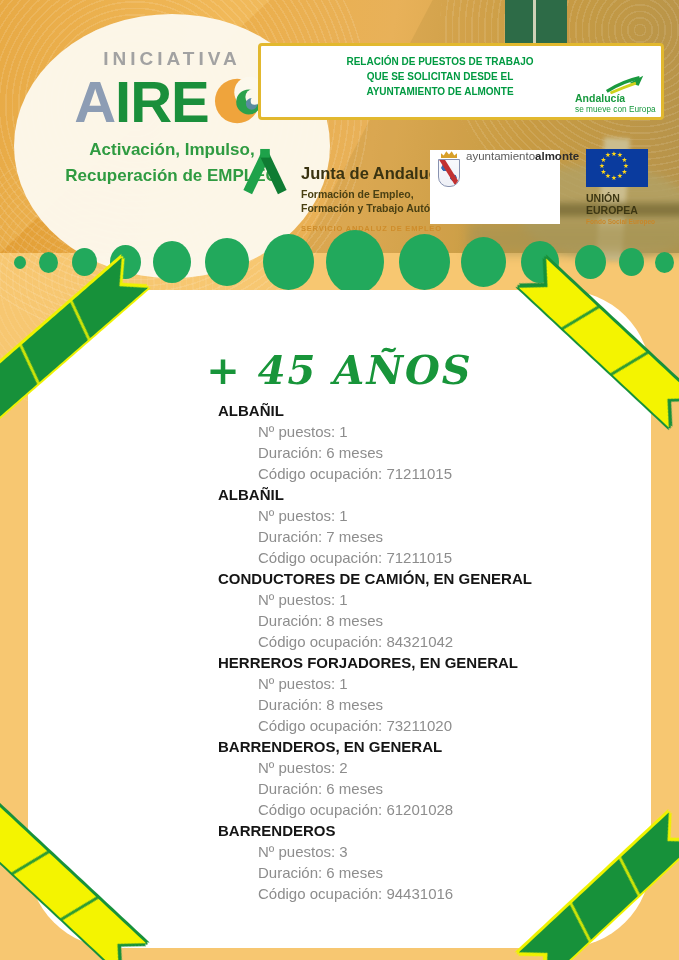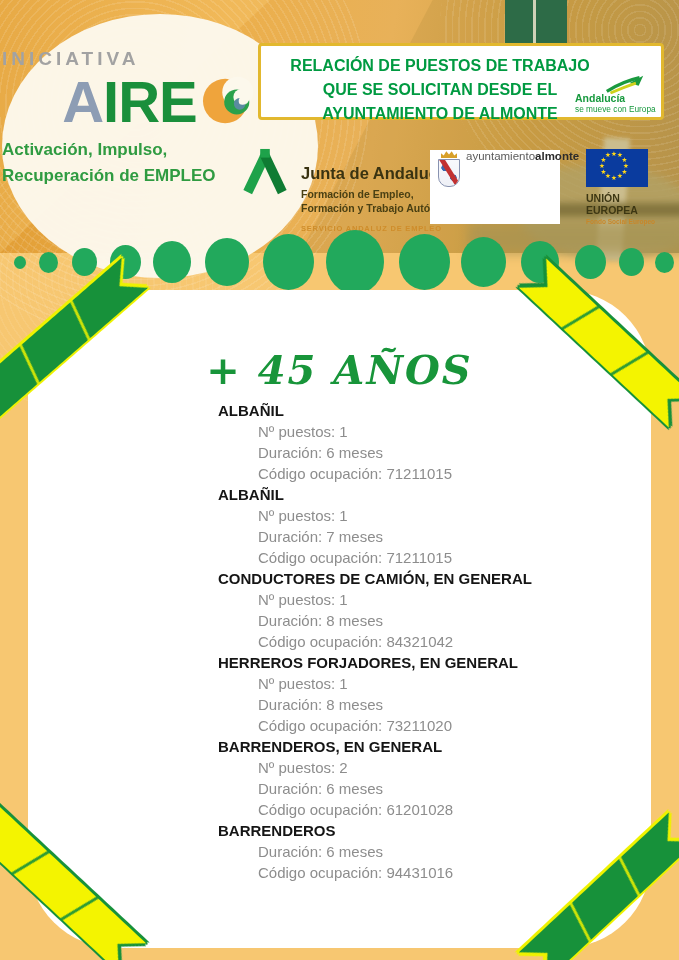--- a/index.html
+++ b/index.html
@@ -21,35 +21,35 @@
   .greenbar{position:absolute;left:505px;top:0;width:62px;height:44px;background:#2d6b47;}
   .greenbar::after{content:"";position:absolute;left:28px;top:0;width:3px;height:100%;background:#cfd2b8;}
   .mach1{position:absolute;left:518px;top:166px;width:175px;height:92px;background:#b2a164;
         border-radius:35% 50% 40% 50%;filter:blur(5px);opacity:.85;}
   .mach2{position:absolute;left:600px;top:138px;width:26px;height:122px;background:#cbbd8e;
         filter:blur(2px);transform:rotate(4deg);}
   .mach3{position:absolute;left:543px;top:203px;width:142px;height:14px;background:#85763f;filter:blur(3px);}
   .mach4{position:absolute;left:468px;top:222px;width:220px;height:32px;background:#a59353;filter:blur(6px);opacity:.7;}
 
   
-  .badge{position:absolute;left:2px;top:14px;width:316px;height:264px;border-radius:50%;
-        background:rgba(252,248,236,.97);z-index:2;text-align:left;box-sizing:border-box;padding-top:34px;}
+  .badge{position:absolute;left:14px;top:14px;width:316px;height:264px;border-radius:50%;
+        background:rgba(252,248,236,.97);z-index:2;text-align:center;box-sizing:border-box;padding-top:34px;}
   .kicker{font-size:19px;font-weight:700;letter-spacing:4px;color:#a2a2a2;}
   .brand{margin-top:3px;display:flex;align-items:center;justify-content:center;line-height:1;}
   .brand-a{font-size:58px;font-weight:700;color:#8d9db4;letter-spacing:-1px;}
   .brand-ire{font-size:58px;font-weight:700;color:#1a8f3b;letter-spacing:-1px;}
   .logo-swirl{margin-left:5px;margin-top:-4px;}
   .tag1{margin-top:9px;font-size:17px;font-weight:700;color:#2f9b41;}
   .tag2{margin-top:6px;font-size:17px;font-weight:700;color:#2f9b41;}
 
   
   .hdr{position:absolute;left:258px;top:43px;width:406px;height:77px;background:#fff;
         border:3px solid #e2b82e;border-radius:4px;z-index:2;box-sizing:border-box;}
   .hdr-text{position:absolute;left:14px;top:8px;width:330px;text-align:center;
-        color:#009a41;font-weight:700;font-size:16px;line-height:1.5;}
+        color:#009a41;font-weight:700;font-size:10px;line-height:1.5;}
   .europa{position:absolute;right:4px;bottom:3px;width:82px;z-index:2;margin-left:28px;}
   .europa svg{display:block;margin-left:28px;margin-bottom:-2px;}
   .europa-l1{font-size:10.5px;font-weight:700;color:#17993e;line-height:1.15;}
   .europa-l2{font-size:8.3px;font-weight:400;color:#17993e;}
 
   
   .junta{position:absolute;left:241px;top:146px;display:flex;z-index:2;}
   .junta-text{margin-left:12px;margin-top:18px;}
   .junta-name{font-size:16.5px;font-weight:700;color:#3a3311;}
   .junta-dept{margin-top:4px;font-size:10.5px;font-weight:600;color:#4a4013;line-height:1.35;}
@@ -253,20 +253,21 @@
       <div class="job-line">Código ocupación: 73211020</div>
     </div>
     <div class="job">
       <div class="job-title">BARRENDEROS, EN GENERAL</div>
       <div class="job-line">Nº puestos: 2</div>
       <div class="job-line">Duración: 6 meses</div>
       <div class="job-line">Código ocupación: 61201028</div>
     </div>
     <div class="job">
       <div class="job-title">BARRENDEROS</div>
+      <div class="job-line">Nº puestos: 3</div>
       <div class="job-line">Duración: 6 meses</div>
       <div class="job-line">Código ocupación: 94431016</div>
     </div>
   </div>
 
   <div class="ribbon rb-green rb-tl">
       <div class="band"></div>
     </div>
   <div class="ribbon rb-yellow rb-tr">
       <div class="band"></div>

